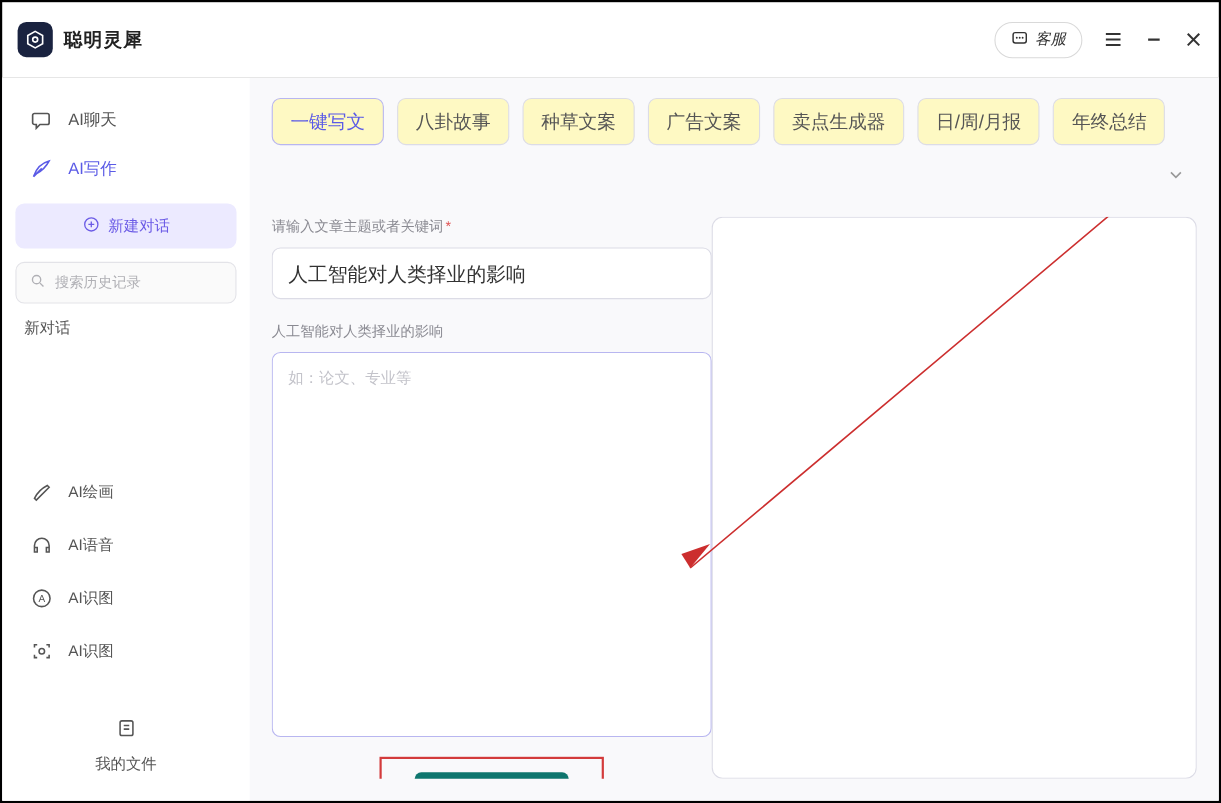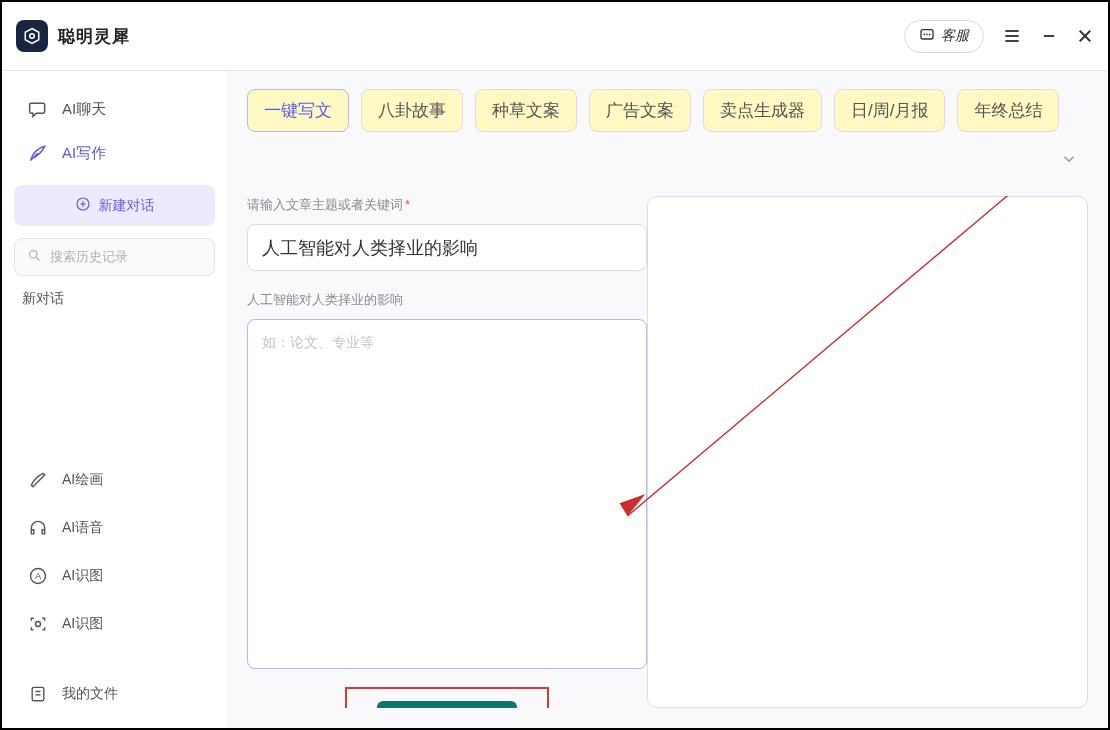--- a/index.html
+++ b/index.html
@@ -23,21 +23,21 @@
     .nav-item { display: flex; align-items: center; gap: 14px; padding: 12px 14px; border-radius: 10px; cursor: pointer; font-size: 15px; color: #555; }
     .nav-item.active { color: #5b5be6; font-weight: 500; }
     .nav-item .nav-icon { width: 20px; height: 20px; display: inline-flex; align-items: center; justify-content: center; }
     .new-chat-btn { margin: 10px 0 12px; display: flex; align-items: center; justify-content: center; gap: 8px; background: #eceaff; color: #6b5be6; padding: 11px 0; border-radius: 8px; font-size: 14px; cursor: pointer; }
     .search-box { display: flex; align-items: center; gap: 8px; padding: 9px 12px; border: 1px solid #e3e3e8; border-radius: 8px; background: #fafafa; color: #b0b0b5; font-size: 13px; }
     .history-item { padding: 14px 8px 10px; font-size: 14px; color: #555; cursor: pointer; }
     .sidebar-spacer { flex: 1; }
     .sb-items-bottom { display: flex; flex-direction: column; gap: 4px; }
     .sb-bottom { display: flex; align-items: center; gap: 14px; padding: 12px 14px; font-size: 14px; color: #555; cursor: pointer; }
     .sb-bottom .nav-icon { width: 20px; height: 20px; display: inline-flex; }
-    .my-files { margin-top: 22px; }
+    .my-files { margin-top: 22px; flex-direction: column; }
 
     
     .main { flex: 1; display: flex; flex-direction: column; padding: 18px 20px 20px; gap: 18px; overflow: hidden; }
     .category-row { display: flex; align-items: center; gap: 12px; flex-wrap: wrap; }
     .cat-chip { padding: 9px 16px; border: 1px solid #dcdce6; border-radius: 8px; font-size: 17px; color: #555; background: #fef9c3; cursor: pointer; }
     .cat-chip.selected { color: #5b5be6; border-color: #b8b6f0; }
     .cat-more { margin-left: auto; color: #999; cursor: pointer; padding: 6px 10px; }
     
     .content-row { flex: 1; display: flex; position: relative; overflow: hidden; }
     .form-col { width: 400px; display: flex; flex-direction: column; gap: 10px; }

